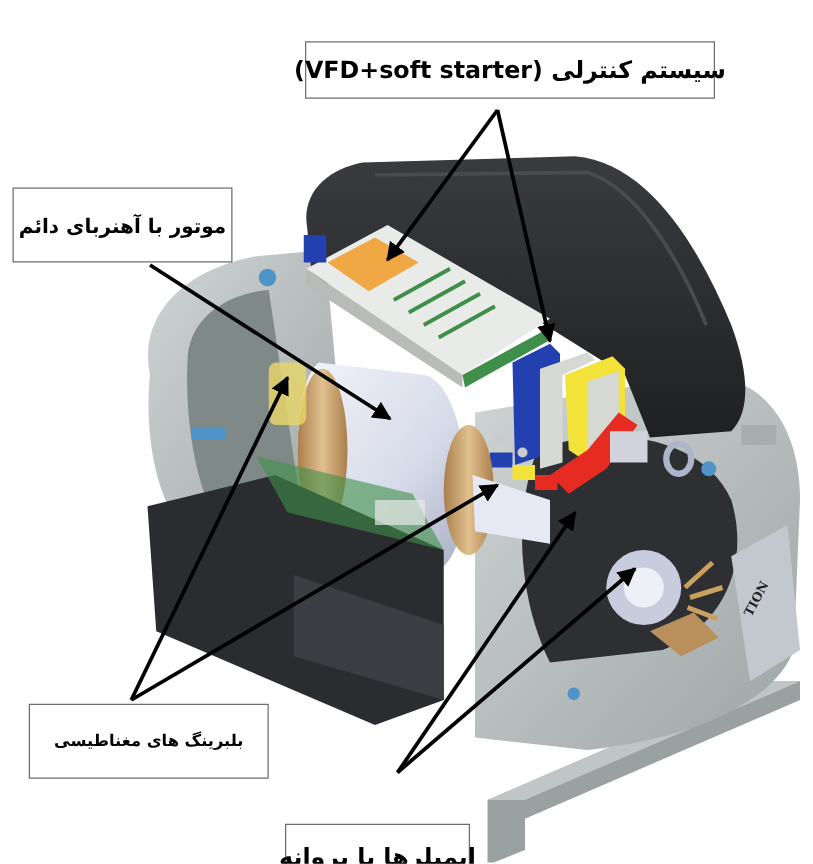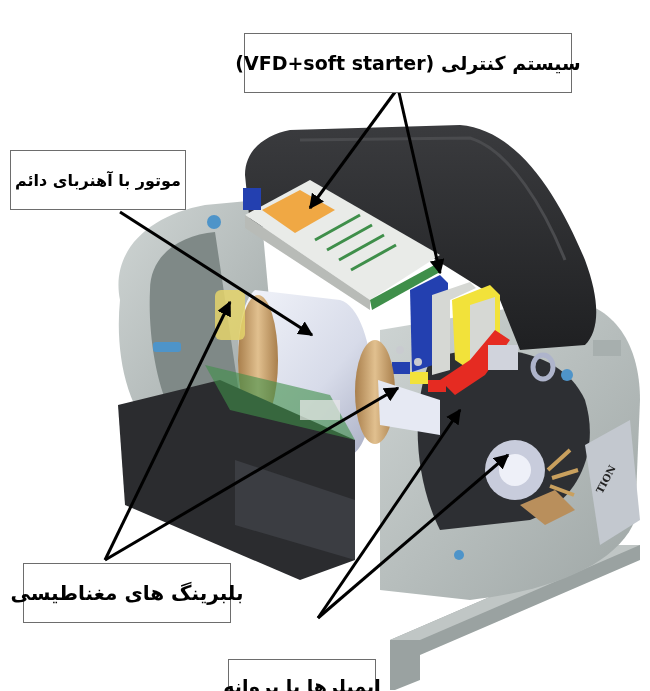--- a/index.html
+++ b/index.html
@@ -4,23 +4,23 @@
 <style>
   html, body { margin: 0; padding: 0; background: #ffffff; }
   body { width: 650px; height: 691px; position: relative; overflow: hidden;
          font-family: "DejaVu Sans", sans-serif; }
   #canvas { position: absolute; left: 0; top: 0; width: 650px; height: 691px; }
   .label-box {
     position: absolute; background: #ffffff; border: 1.5px solid #6d6d6d;
     box-sizing: border-box; display: flex; align-items: center; justify-content: center;
     color: #000; font-weight: bold; direction: rtl; white-space: nowrap;
   }
-  #lbl-control { left: 244px; top: 33px; width: 328px; height: 60px; font-size: 19px; }
+  #lbl-control { left: 244px; top: 33px; width: 328px; height: 46px; font-size: 19px; }
   #lbl-motor   { left: 10px;  top: 150px; width: 176px; height: 60px; font-size: 16px; }
-  #lbl-bearing { left: 23px;  top: 563px; width: 208px; height: 60px; font-size: 20px; }
+  #lbl-bearing { left: 23px;  top: 563px; width: 192px; height: 60px; font-size: 13px; }
   #lbl-impeller{ left: 228px; top: 659px; width: 148px; height: 54px; font-size: 19px; }
   .nameplate { position: absolute; left: 594px; top: 490px; font-family: "DejaVu Serif", serif;
     font-size: 10px; font-weight: bold; color: #222; transform: rotate(-62deg); transform-origin: left top; }
 </style>
 </head>
 <body>
 
 <svg id="canvas" viewBox="0 0 650 691" xmlns="http://www.w3.org/2000/svg">
   <defs>
     <marker id="ah" viewBox="0 0 10 10" refX="9" refY="5" markerWidth="5" markerHeight="5" orient="auto-start-reverse">

